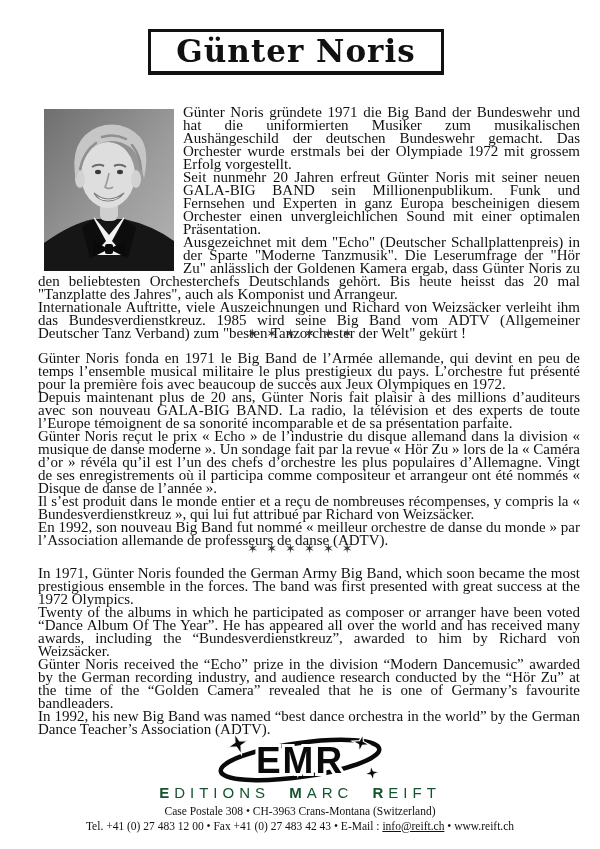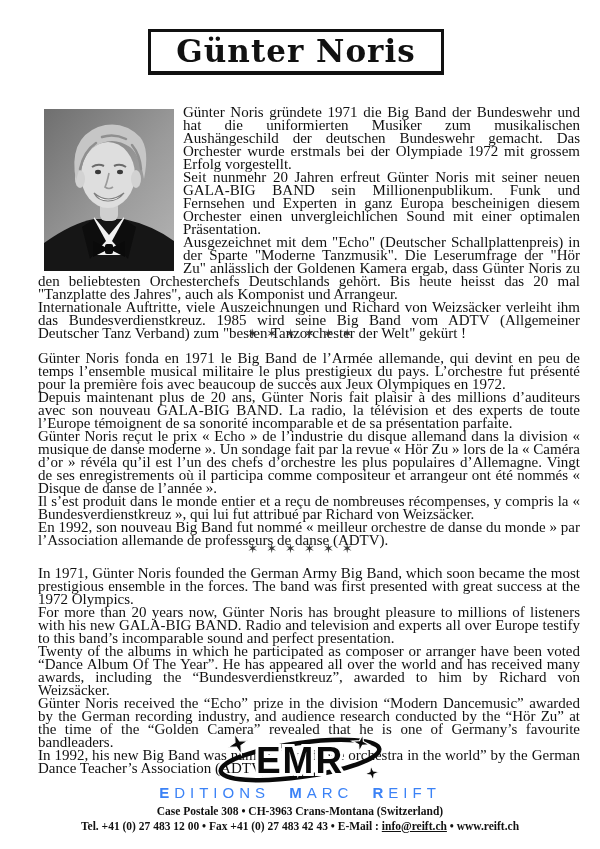--- a/index.html
+++ b/index.html
@@ -40,26 +40,26 @@
   .section-french{top:352px;}
   .section-english{top:567px;}
   
   .footer{
     position:absolute;left:0;top:733px;width:100%;
     display:flex;flex-direction:column;align-items:center;
   }
   .emr-logo{width:176px;height:54px;display:block;}
   .pub-line{
     margin-top:-3px;font-family:"Liberation Sans", sans-serif;
-    font-size:15px;letter-spacing:5px;color:#3b82f6;white-space:nowrap;
+    font-size:15px;letter-spacing:5px;color:#14532d;white-space:nowrap;
   }
   .pub-word{display:inline-block;margin:0 5px;font-weight:400;}
   .pub-word::first-letter{font-weight:900;}
   .addr{
-    font-family:"Liberation Serif", serif;font-weight:bold;
+    font-family:"Liberation Serif", serif;font-weight:normal;
     font-size:11.5px;line-height:14.5px;text-align:center;color:#111;
   }
   .addr-1{margin-top:3px;}
   .email{color:#111;text-decoration:underline;cursor:pointer;}
 </style>
 </head>
 <body>
 
 <div class="page">
 
@@ -121,21 +121,20 @@
     <p>Depuis maintenant plus de 20 ans, Günter Noris fait plaisir à des millions d’auditeurs avec son nouveau GALA-BIG BAND. La radio, la télévision et des experts de toute l’Europe témoignent de sa sonorité incomparable et de sa présentation parfaite.</p>
     <p>Günter Noris reçut le prix « Echo » de l’industrie du disque allemand dans la division « musique de danse moderne ». Un sondage fait par la revue « Hör Zu » lors de la « Caméra d’or » révéla qu’il est l’un des chefs d’orchestre les plus populaires d’Allemagne. Vingt de ses enregistrements où il participa comme compositeur et arrangeur ont été nommés « Disque de danse de l’année ».</p>
     <p>Il s’est produit dans le monde entier et a reçu de nombreuses récompenses, y compris la « Bundesverdienstkreuz », qui lui fut attribué par Richard von Weizsäcker.</p>
     <p>En 1992, son nouveau Big Band fut nommé « meilleur orchestre de danse du monde » par l’Association allemande de professeurs de danse (ADTV).</p>
   </div>
 
   <div class="stars stars-2">✶✶✶✶✶✶</div>
 
   <div class="section section-english">
     <p>In 1971, Günter Noris founded the German Army Big Band, which soon became the most prestigious ensemble in the forces. The band was first presented with great success at the 1972 Olympics.</p>
-    <p>For more than 20 years now, Günter Noris has brought pleasure to millions of listeners with his new GALA-BIG BAND. Radio and television and experts all over Europe testify to this band’s incomparable sound and perfect presentation.</p>
     <p>Twenty of the albums in which he participated as composer or arranger have been voted “Dance Album Of The Year”. He has appeared all over the world and has received many awards, including the “Bundesverdienstkreuz”, awarded to him by Richard von Weizsäcker.</p>
     <p>Günter Noris received the “Echo” prize in the division “Modern Dancemusic” awarded by the German recording industry, and audience research conducted by the “Hör Zu” at the time of the “Golden Camera” revealed that he is one of Germany’s favourite bandleaders.</p>
     <p>In 1992, his new Big Band was named “best dance orchestra in the world” by the German Dance Teacher’s Association (ADTV).</p>
   </div>
 
   <div class="footer">
     <svg class="emr-logo" viewBox="0 0 176 54" aria-hidden="true">
       <ellipse cx="88" cy="27" rx="80" ry="17" fill="none" stroke="#0a0a0a" stroke-width="4.5" transform="rotate(-8 88 27)"></ellipse>
       <text x="88" y="40" text-anchor="middle" font-family="Liberation Sans, sans-serif" font-weight="bold" font-size="37" letter-spacing="2" fill="#0a0a0a" stroke="#ffffff" stroke-width="6" style="paint-order:stroke">EMR</text>
       <path transform="rotate(-18 26 11)" fill="#0a0a0a" stroke="#ffffff" stroke-width="1.2" d="M26,0 L28.4,8.6 L37,11 L28.4,13.4 L26,22 L23.6,13.4 L15,11 L23.6,8.6 Z"></path>

